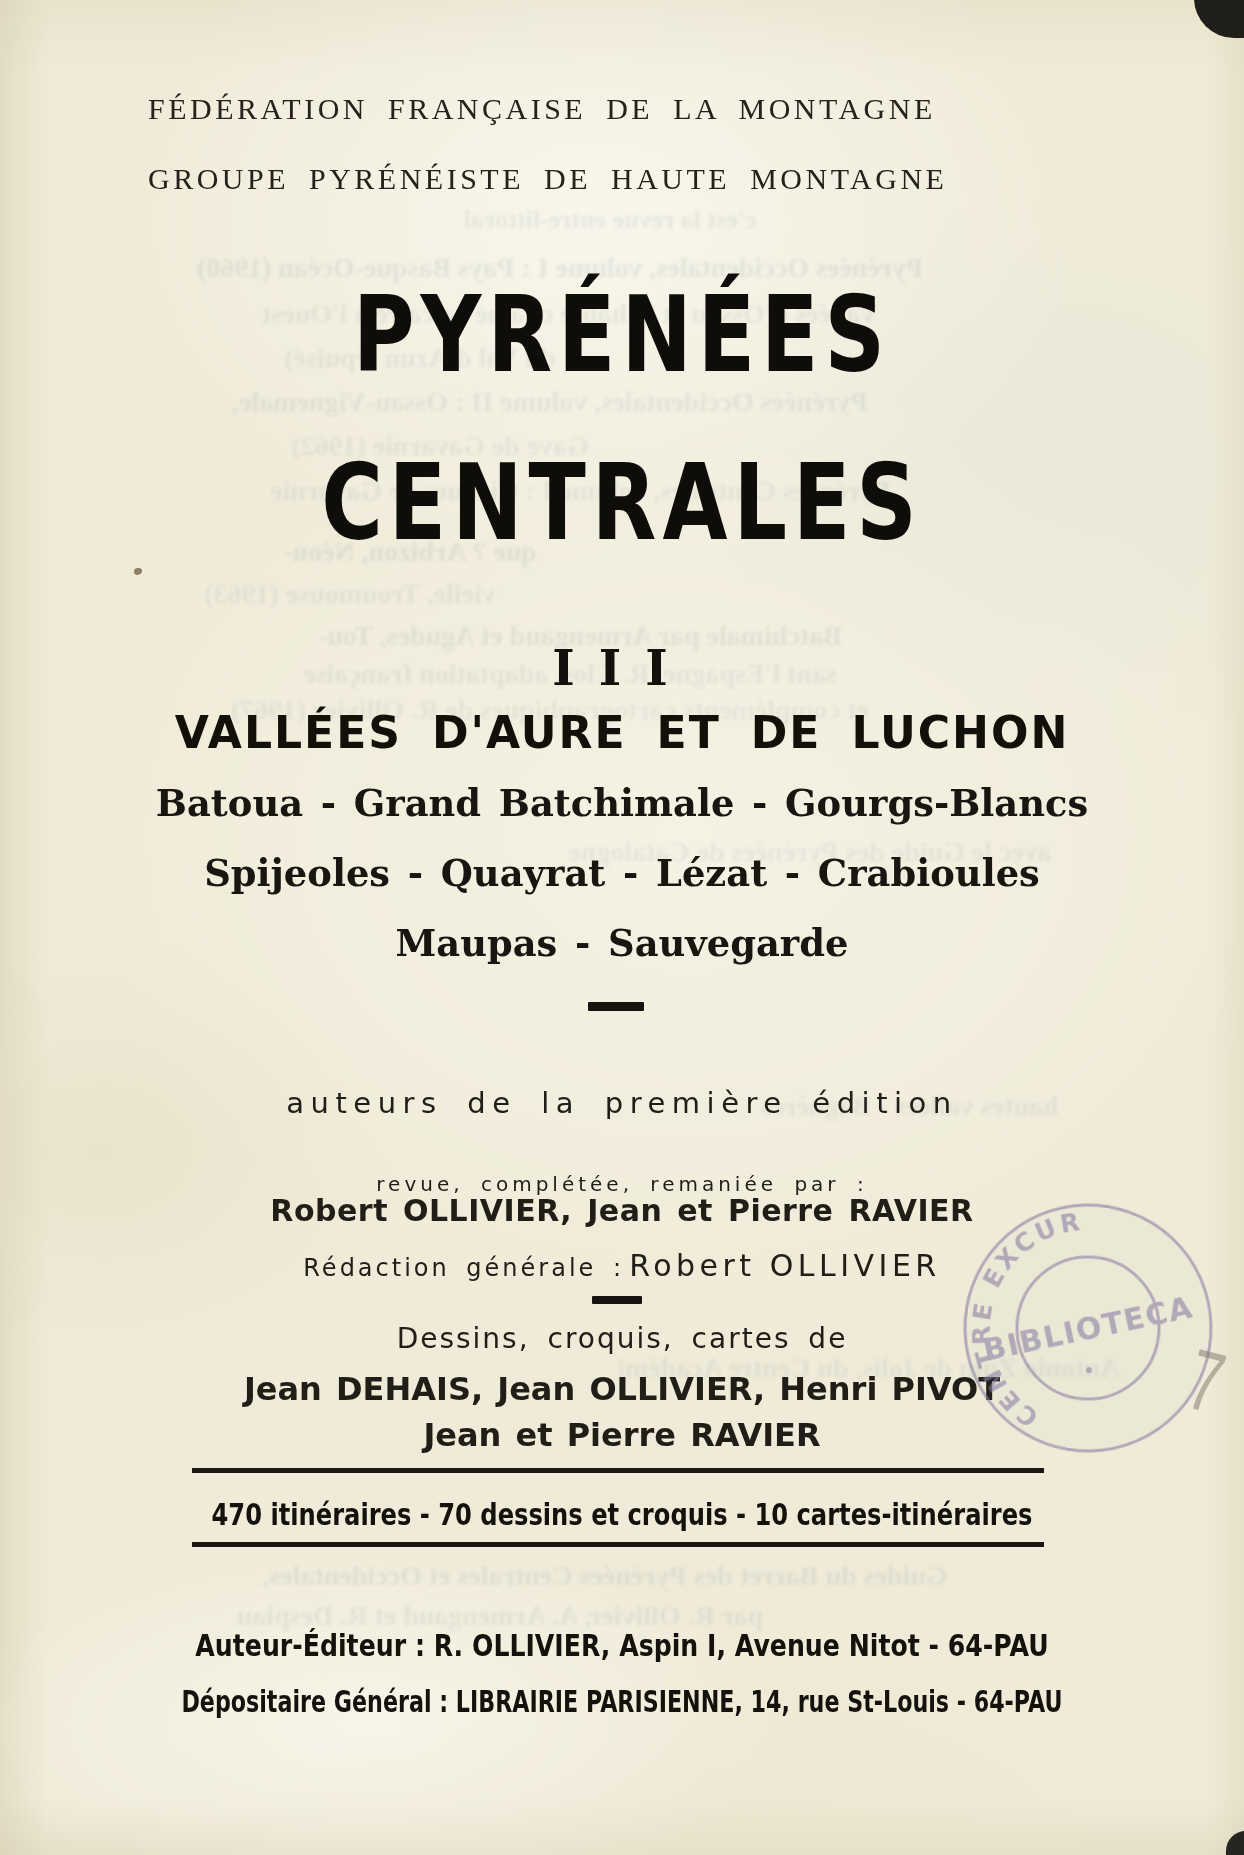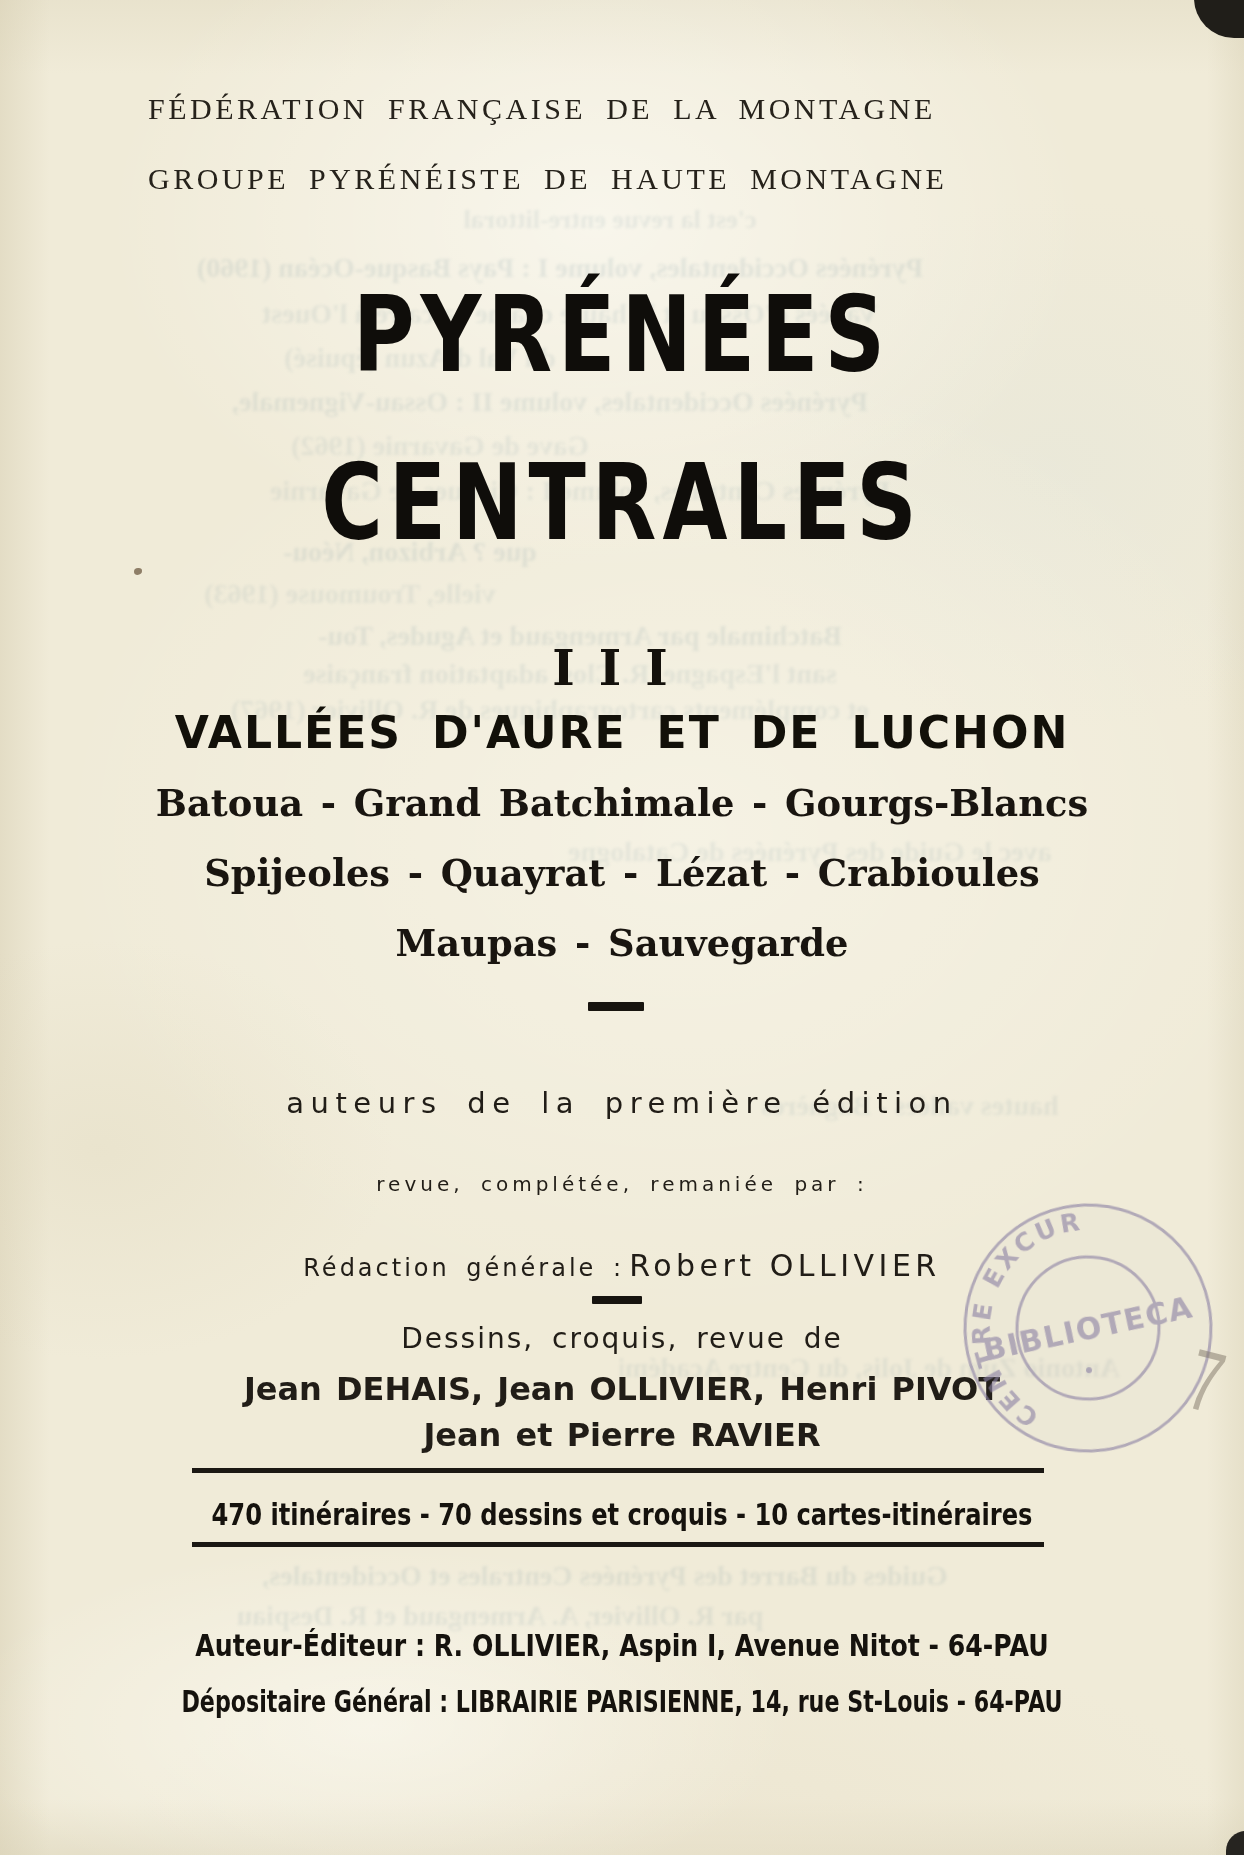--- a/index.html
+++ b/index.html
@@ -104,28 +104,29 @@
   <div class="line subtitle" style="top:706px">VALLÉES D'AURE ET DE LUCHON</div>
 
   <div class="line peak" style="top:780px">Batoua - Grand Batchimale - Gourgs-Blancs</div>
   <div class="line peak" style="top:850px">Spijeoles - Quayrat - Lézat - Crabioules</div>
   <div class="line peak" style="top:920px">Maupas - Sauvegarde</div>
 
   <div class="dash" style="left:588px;top:1002px;width:56px;height:9px"></div>
 
   <div class="line sans au2" style="top:1086px">auteurs de la première édition</div>
   <div class="line sans au3" style="top:1140px">revue, complétée, remaniée par :</div>
+  <div class="line sans au4" style="top:1193px">Robert OLLIVIER, Jean et Pierre RAVIER</div>
   <div class="line sans" style="top:1248px">
     <span class="redac-label">Rédaction générale :</span>
     <span class="redac-name">Robert OLLIVIER</span>
   </div>
 
   <div class="dash" style="left:592px;top:1296px;width:50px;height:8px"></div>
 
-  <div class="line sans des1" style="top:1322px">Dessins, croquis, revue de</div>
+  <div class="line sans des1" style="top:1322px">Dessins, croquis, cartes de</div>
   <div class="line sans des2" style="top:1362px">Jean DEHAIS, Jean OLLIVIER, Henri PIVOT</div>
   <div class="line sans des2" style="top:1408px">Jean et Pierre RAVIER</div>
 
   <div class="rule" style="top:1468px"></div>
   <div class="line stats" style="top:1496px">470 itinéraires - 70 dessins et croquis - 10 cartes-itinéraires</div>
   <div class="rule" style="top:1542px"></div>
 
   <div class="line pub pub1" style="top:1628px">Auteur-Éditeur : R. OLLIVIER, Aspin I, Avenue Nitot - 64-PAU</div>
   <div class="line pub pub2" style="top:1684px">Dépositaire Général : LIBRAIRIE PARISIENNE, 14, rue St-Louis - 64-PAU</div>
 

